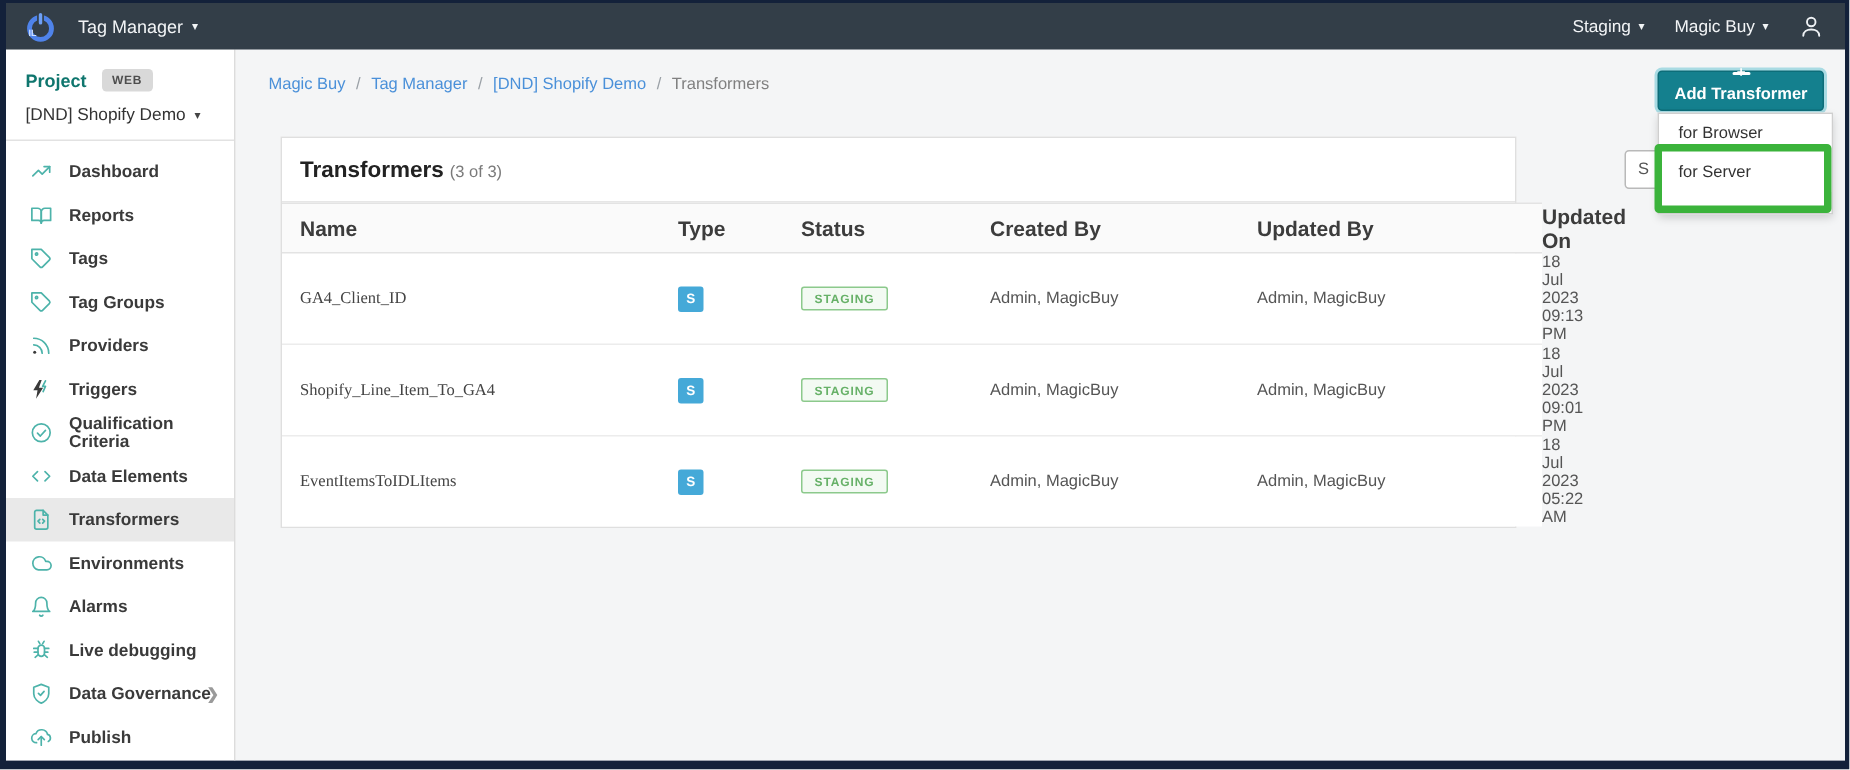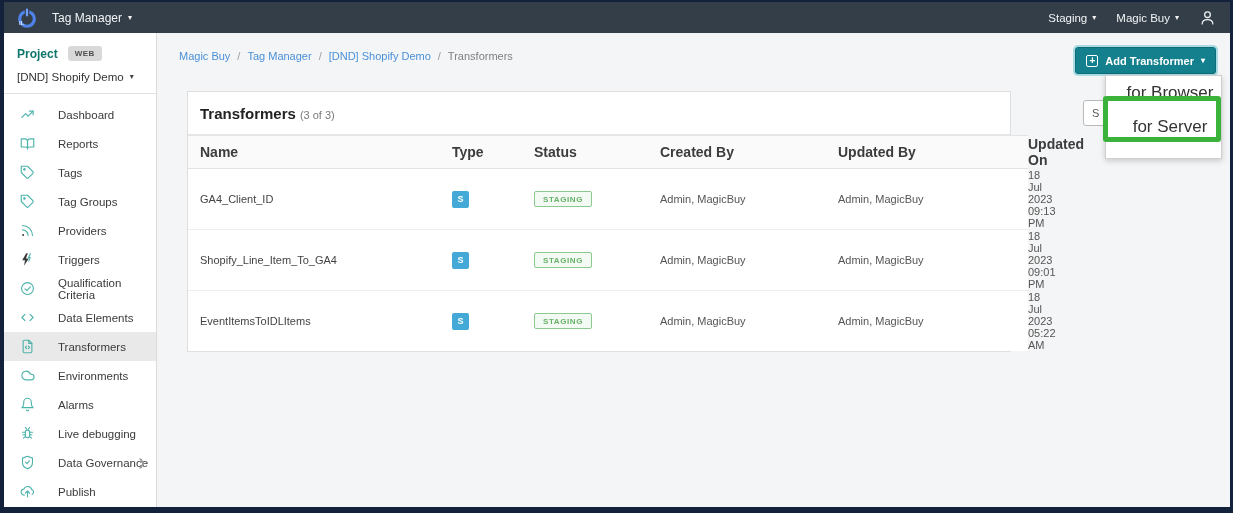--- a/index.html
+++ b/index.html
@@ -26,22 +26,22 @@
   .sidebar { position:absolute; left:0; top:31px; width:153px; bottom:0; background:#fff;
              border-right:1px solid #dcdcdc; z-index:2; }
   .project-block { padding:13px 10px 10px 13px; border-bottom:1px solid #e2e2e2; }
   .project-row { display:flex; align-items:center; gap:10px; }
   .project-label { font-size:12px; font-weight:bold; color:#0f766e; }
   .web-badge { background:#d9d9d9; color:#4e4e4e; font-size:8px; font-weight:bold; letter-spacing:.5px;
                padding:3px 7px; border-radius:3px; }
   .project-select { margin-top:10px; background:none; border:none; font-family:inherit; font-size:11.5px;
                color:#333; display:flex; align-items:center; gap:6px; cursor:pointer; }
   .menu { padding-top:6px; }
-  .menu-item { display:flex; align-items:center; gap:23px; height:29px; padding-left:16px;
-               font-size:11.5px; color:#3a3a3a; cursor:pointer; position:relative; }
+  .menu-item { display:flex; align-items:center; gap:11px; height:29px; padding-left:16px;
+               font-size:11.5px; color:#3a3a3a; cursor:pointer; position:relative;font-weight:bold; }
   .menu-item.selected { background:#e9e9e9; }
   .menu-item .icon { width:15px; height:15px; flex:0 0 auto; display:flex; }
   .menu-item .icon svg { width:15px; height:15px; stroke:#4db3aa; fill:none; stroke-width:1.8;
                stroke-linecap:round; stroke-linejoin:round; }
   .menu-item .submenu-arrow { position:absolute; right:10px; color:#9a9a9a; font-size:10px; }
 
   
   .main { position:absolute; left:153px; top:31px; right:0; bottom:0; background:#f4f5f6; }
   .breadcrumb { padding:17px 0 0 22px; font-size:11px; display:flex; align-items:center; gap:7px; }
   .breadcrumb a { color:#4a90d9; text-decoration:none; cursor:pointer; }
@@ -59,40 +59,40 @@
   .filter-wrap input::placeholder { color:#8a8a8a; }
 
   table { width:100%; border-collapse:collapse; table-layout:fixed; }
   thead tr { background:#fafafa; border-top:1px solid #e3e3e3; border-bottom:1px solid #e3e3e3; height:26px; }
   th { font-size:14px; font-weight:bold; color:#3c3c3c; text-align:left; padding:0; }
   th:first-child, td:first-child { padding-left:12px; }
   th:last-child, td:last-child { text-align:right; padding-right:12px; }
   tbody tr { height:35px; border-bottom:1px solid #ececec; background:#fff; }
   tbody tr:last-child { border-bottom:none; }
   td { font-size:11px; color:#555; }
-  td.name-cell { color:#444; }
+  td.name-cell { color:#444;font-family:Liberation Serif, serif; }
   .type-badge { display:inline-flex; width:17px; height:17px; background:#45a9d8; color:#fff; font-size:9px;
                 font-weight:bold; border-radius:2px; align-items:center; justify-content:center; }
   .status-badge { display:inline-block; border:1px solid #8cc98c; background:#f3faf3; color:#67b168;
                 font-size:8px; font-weight:bold; letter-spacing:.6px; padding:2.5px 8px; border-radius:2px; }
 
   
   .partial-btn { position:absolute; top:98px; left:1079px; width:30px; height:26px; background:#fff;
                 border:1px solid #b9b9b9; border-radius:3px; font-family:inherit; font-size:11px; color:#555;
                 text-align:left; padding-left:8px; z-index:1; cursor:pointer; }
   .add-btn { position:absolute; top:45px; right:14px; height:27px; background:#14808e; color:#fff;
              border:1px solid #0d6d79; border-radius:3px; box-shadow:0 0 0 2px #a9dbe3; font-family:inherit;
              font-size:11px; font-weight:bold; display:flex; align-items:center; gap:7px; padding:0 10px;
-             z-index:4; cursor:pointer; }
+             z-index:4; cursor:pointer;flex-direction:column; }
   .plus-icon { width:12px; height:12px; border:1.5px solid #fff; border-radius:2px; position:relative; display:inline-block; }
   .plus-icon::before { content:"+"; position:absolute; left:50%; top:50%; transform:translate(-50%,-54%);
              font-size:10px; font-weight:bold; color:#fff; }
   .dropdown { position:absolute; top:73px; right:8px; width:117px; background:#fff; border:1px solid #cfcfcf;
              box-shadow:0 2px 6px rgba(0,0,0,.18); z-index:5; padding-bottom:14px; }
-  .dropdown .dd-item { font-size:17px; color:#333; padding:7px 0 7px 13px; cursor:pointer; background:#fff;text-align:center; }
+  .dropdown .dd-item { font-size:11px; color:#333; padding:7px 0 7px 13px; cursor:pointer; background:#fff; }
   .annotation { position:absolute; top:94px; right:9px; width:118px; height:46px;
              border:5px solid #3bb33b; border-radius:3px; z-index:6; pointer-events:none; }
 </style>
 </head>
 <body>
 
 <div class="frame">
 
   <header class="topbar">
     <div class="logo">

